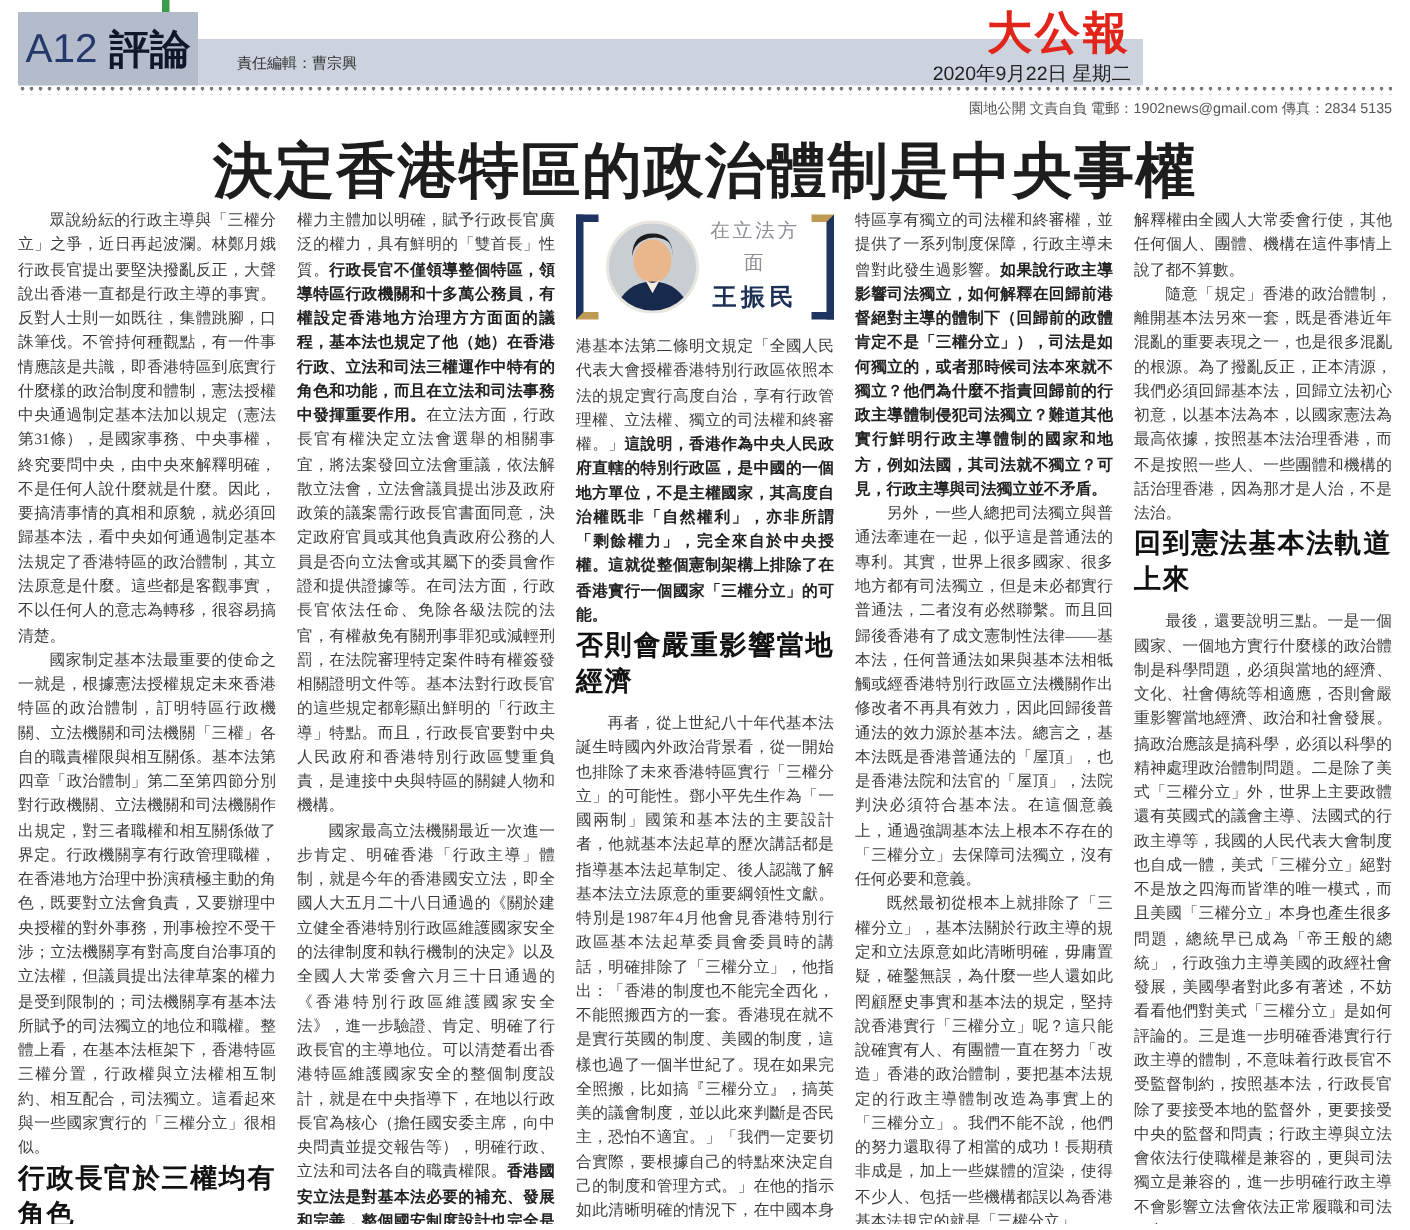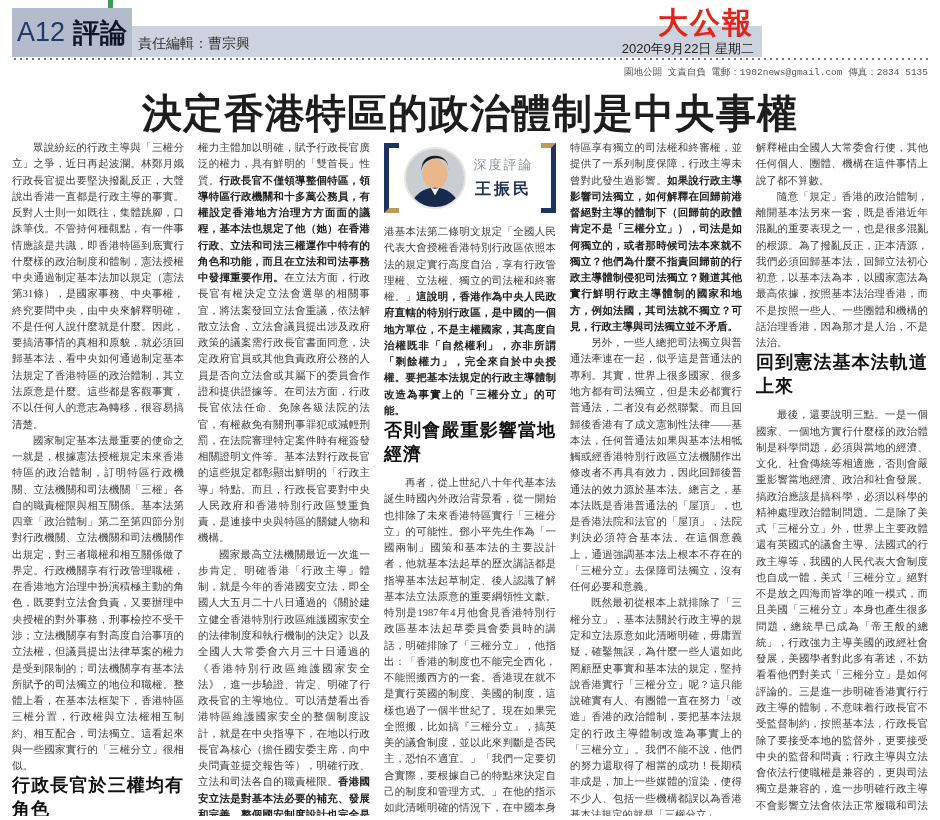--- a/index.html
+++ b/index.html
@@ -6,30 +6,30 @@
   .page{position:relative;width:940px;height:820px;background:#ffffff;overflow:hidden;
         font-family:"Liberation Serif","DejaVu Serif",serif;}
   
   .masthead{position:absolute;left:0;top:0;width:774px;height:58px;}
   .green-mark{position:absolute;left:108px;top:0;width:5px;height:15px;background:#3f9b4c;}
   .section-box{position:absolute;left:12px;top:8px;width:120px;height:49px;background:#b4bbca;
                display:flex;align-items:center;justify-content:center;gap:8px;}
   .page-num{font-family:"Liberation Sans","DejaVu Sans",sans-serif;font-size:27px;color:#24386b;}
   .section-title{font-size:27px;color:#0f172a;font-weight:bold;}
   .strip{position:absolute;left:132px;top:26px;right:12px;height:31px;background:#ccd3df;}
-  .editor{position:absolute;left:6px;top:9px;font-size:14px;color:#333;font-family:"Liberation Sans","DejaVu Sans",sans-serif;}
+  .editor{position:absolute;left:26px;top:9px;font-size:10px;color:#333;font-family:"Liberation Sans","DejaVu Sans",sans-serif;}
   .brand{position:absolute;right:8px;top:-18px;text-align:right;}
   .logo{font-size:30px;line-height:30px;color:#e1251b;font-weight:bold;letter-spacing:2px;
         font-family:"Liberation Serif","DejaVu Serif",serif;}
   .dateline{font-size:13px;color:#222;margin-top:2px;font-family:"Liberation Sans","DejaVu Sans",sans-serif;}
   .wavy{position:absolute;left:12px;right:12px;top:58px;height:5px;
         background:radial-gradient(circle at 3px 1px,#777 0 1.2px,transparent 1.4px);
         background-size:6px 5px;background-repeat:repeat-x;}
   .contact{position:absolute;right:12px;top:66px;font-size:9.5px;color:#555;
-           font-family:Liberation Mono, monospace;padding-left:31px;}
+           font-family:Liberation Sans, sans-serif;padding-left:31px;}
   
   .headline{margin:0;position:absolute;left:0;top:86px;width:940px;text-align:center;
             font-family:"Liberation Sans","DejaVu Sans",sans-serif;font-weight:700;
             font-size:40px;letter-spacing:1px;color:#1d1d1d;}
   
   .columns{position:absolute;left:12px;top:140px;width:916px;bottom:4px;
            display:flex;gap:14px;overflow:hidden;}
   .col{flex:1;min-width:0;text-align:justify;font-size:10.5px;line-height:1.55;color:#3b3b3b;}
   .col p{margin:0;text-indent:2em;}
   .col p.cont{text-indent:0;}
@@ -100,26 +100,26 @@
           <circle cx="32" cy="32" r="31" fill="#c9ced3"></circle>
           <g clip-path="url(#avclip)">
             <ellipse cx="32" cy="28" rx="13" ry="15" fill="#eab68c"></ellipse>
             <path d="M18,25 Q18,9 32,9 Q46,9 46,25 Q46,15 40,13 Q32,10 25,14 Q19,17 18,25 Z" fill="#1c1c1c"></path>
             <path d="M4,66 Q12,42 32,42 Q52,42 60,66 Z" fill="#17294d"></path>
             <path d="M27,41 L32,50 L37,41 Q32,45 27,41 Z" fill="#f4ece2"></path>
           </g>
           <circle cx="32" cy="32" r="31" fill="none" stroke="#e9e5df" stroke-width="2"></circle>
         </svg>
         <div class="author-info">
-          <div class="commentary-label">深度評論</div>
+          <div class="commentary-label">在立法方面</div>
           <div class="author-name">王振民</div>
         </div>
         <div class="bracket br"></div>
       </div>
-      <p class="cont"><span>港基本法第二條明文規定「全國人民代表大會授權香港特別行政區依照本法的規定實行高度自治，享有行政管理權、立法權、獨立的司法權和終審權。」</span><span class="b">這說明，香港作為中央人民政府直轄的特別行政區，是中國的一個地方單位，不是主權國家，其高度自治權既非「自然權利」，亦非所謂「剩餘權力」，完全來自於中央授權。要把基本法規定的行政主導體制改造為事實上的「三權分立」的可能。</span></p>
+      <p class="cont"><span>港基本法第二條明文規定「全國人民代表大會授權香港特別行政區依照本法的規定實行高度自治，享有行政管理權、立法權、獨立的司法權和終審權。」</span><span class="b">這說明，香港作為中央人民政府直轄的特別行政區，是中國的一個地方單位，不是主權國家，其高度自治權既非「自然權利」，亦非所謂「剩餘權力」，完全來自於中央授權。這就從整個憲制架構上排除了在香港實行一個國家「三權分立」的可能。</span></p>
       <div class="subhead">否則會嚴重影響當地經濟</div>
       <p>再者，從上世紀八十年代基本法誕生時國內外政治背景看，從一開始也排除了未來香港特區實行「三權分立」的可能性。鄧小平先生作為「一國兩制」國策和基本法的主要設計者，他就基本法起草的歷次講話都是指導基本法起草制定、後人認識了解基本法立法原意的重要綱領性文獻。特別是1987年4月他會見香港特別行政區基本法起草委員會委員時的講話，明確排除了「三權分立」，他指出：「香港的制度也不能完全西化，不能照搬西方的一套。香港現在就不是實行英國的制度、美國的制度，這樣也過了一個半世紀了。現在如果完全照搬，比如搞『三權分立』，搞英美的議會制度，並以此來判斷是否民主，恐怕不適宜。」「我們一定要切合實際，要根據自己的特點來決定自己的制度和管理方式。」在他的指示如此清晰明確的情況下，在中國本身的憲法體制完全排斥「三權分立」的情況下，在中國憲制土壤上怎麼可能會「長出」「三權分立」的體制呢？一些人硬要從基本法裏邊找到「三權分立」的影子和根據，恐怕做不到！</p>
 
     </div>
 
     <div class="col">
       <p class="cont"><span>特區享有獨立的司法權和終審權，並提供了一系列制度保障，行政主導未曾對此發生過影響。</span><span class="b">如果說行政主導影響司法獨立，如何解釋在回歸前港督絕對主導的體制下（回歸前的政體肯定不是「三權分立」），司法是如何獨立的，或者那時候司法本來就不獨立？他們為什麼不指責回歸前的行政主導體制侵犯司法獨立？難道其他實行鮮明行政主導體制的國家和地方，例如法國，其司法就不獨立？可見，行政主導與司法獨立並不矛盾。</span></p>
       <p>另外，一些人總把司法獨立與普通法牽連在一起，似乎這是普通法的專利。其實，世界上很多國家、很多地方都有司法獨立，但是未必都實行普通法，二者沒有必然聯繫。而且回歸後香港有了成文憲制性法律——基本法，任何普通法如果與基本法相牴觸或經香港特別行政區立法機關作出修改者不再具有效力，因此回歸後普通法的效力源於基本法。總言之，基本法既是香港普通法的「屋頂」，也是香港法院和法官的「屋頂」，法院判決必須符合基本法。在這個意義上，通過強調基本法上根本不存在的「三權分立」去保障司法獨立，沒有任何必要和意義。</p>
       <p>既然最初從根本上就排除了「三權分立」，基本法關於行政主導的規定和立法原意如此清晰明確，毋庸置疑，確鑿無誤，為什麼一些人還如此罔顧歷史事實和基本法的規定，堅持說香港實行「三權分立」呢？這只能說確實有人、有團體一直在努力「改造」香港的政治體制，要把基本法規定的行政主導體制改造為事實上的「三權分立」。我們不能不說，他們的努力還取得了相當的成功！長期積非成是，加上一些媒體的渲染，使得不少人、包括一些機構都誤以為香港基本法規定的就是「三權分立」。</p>
 

